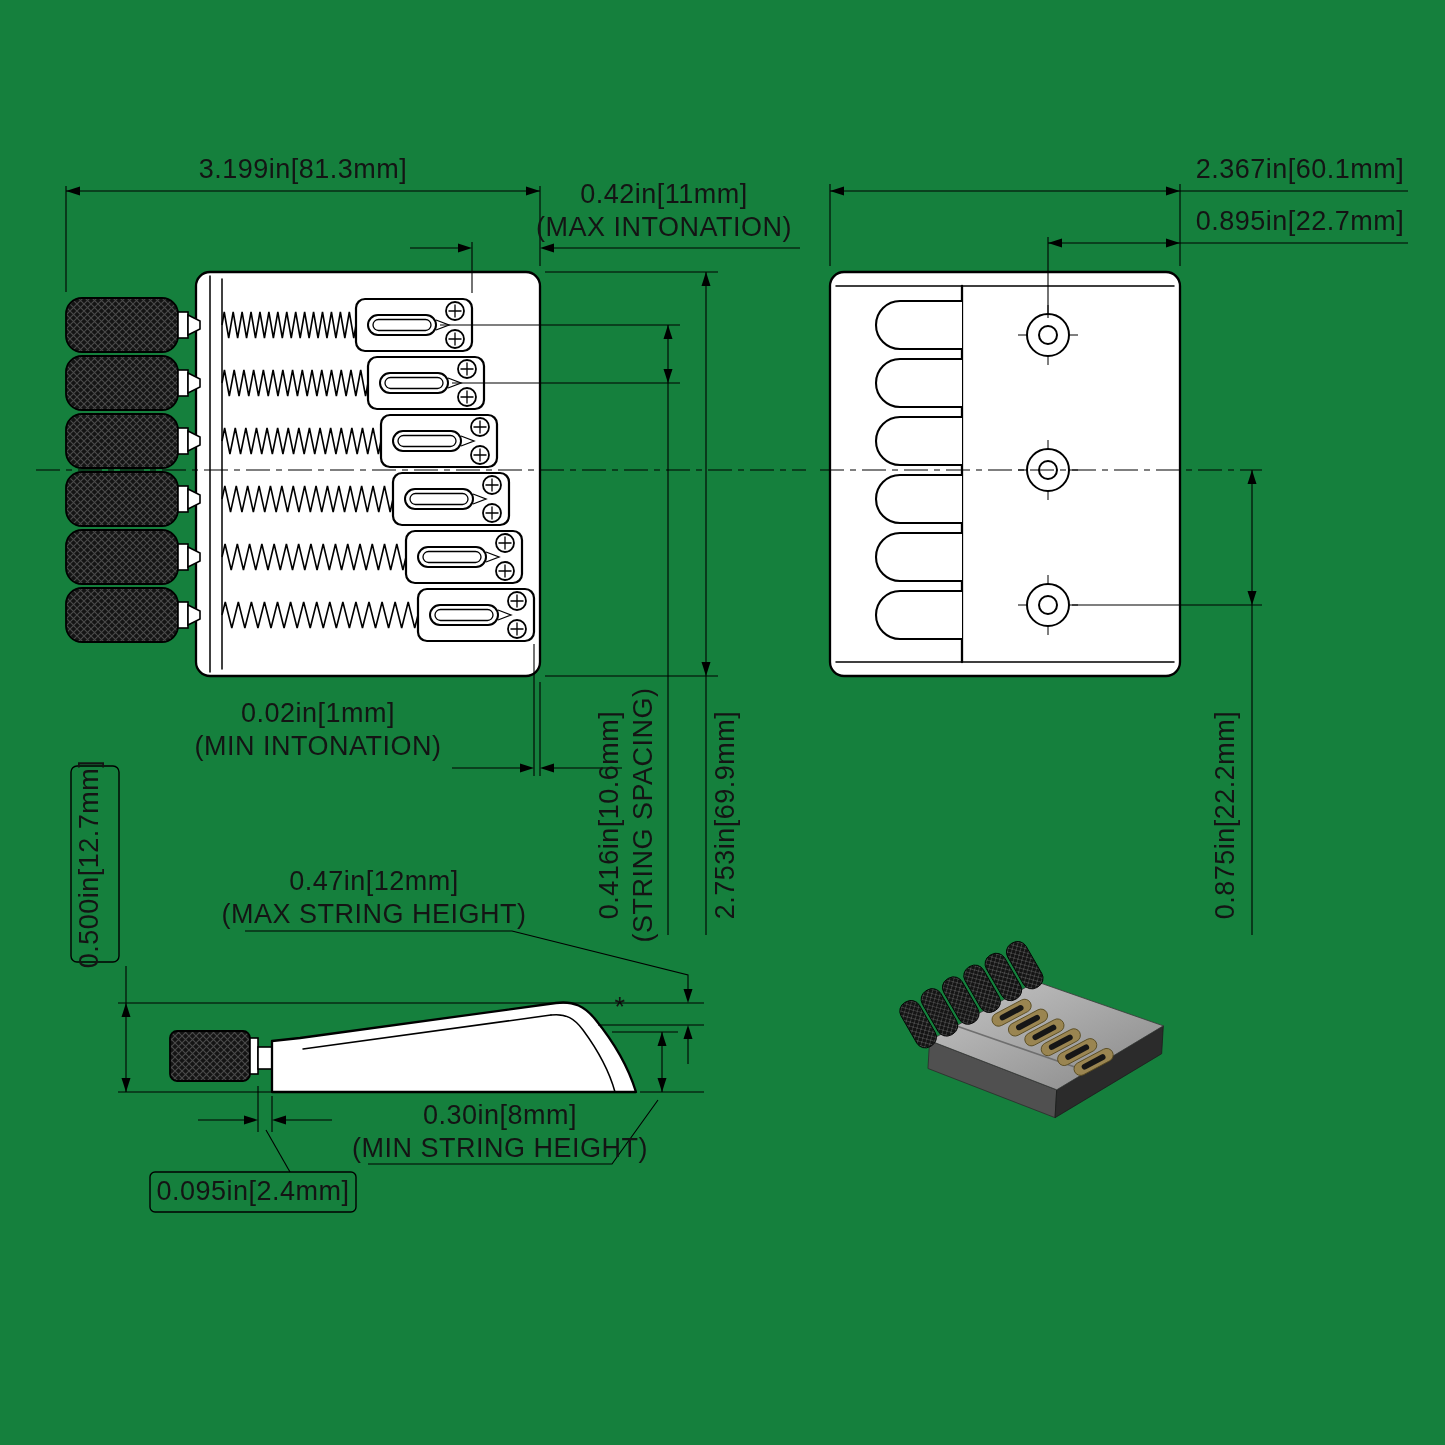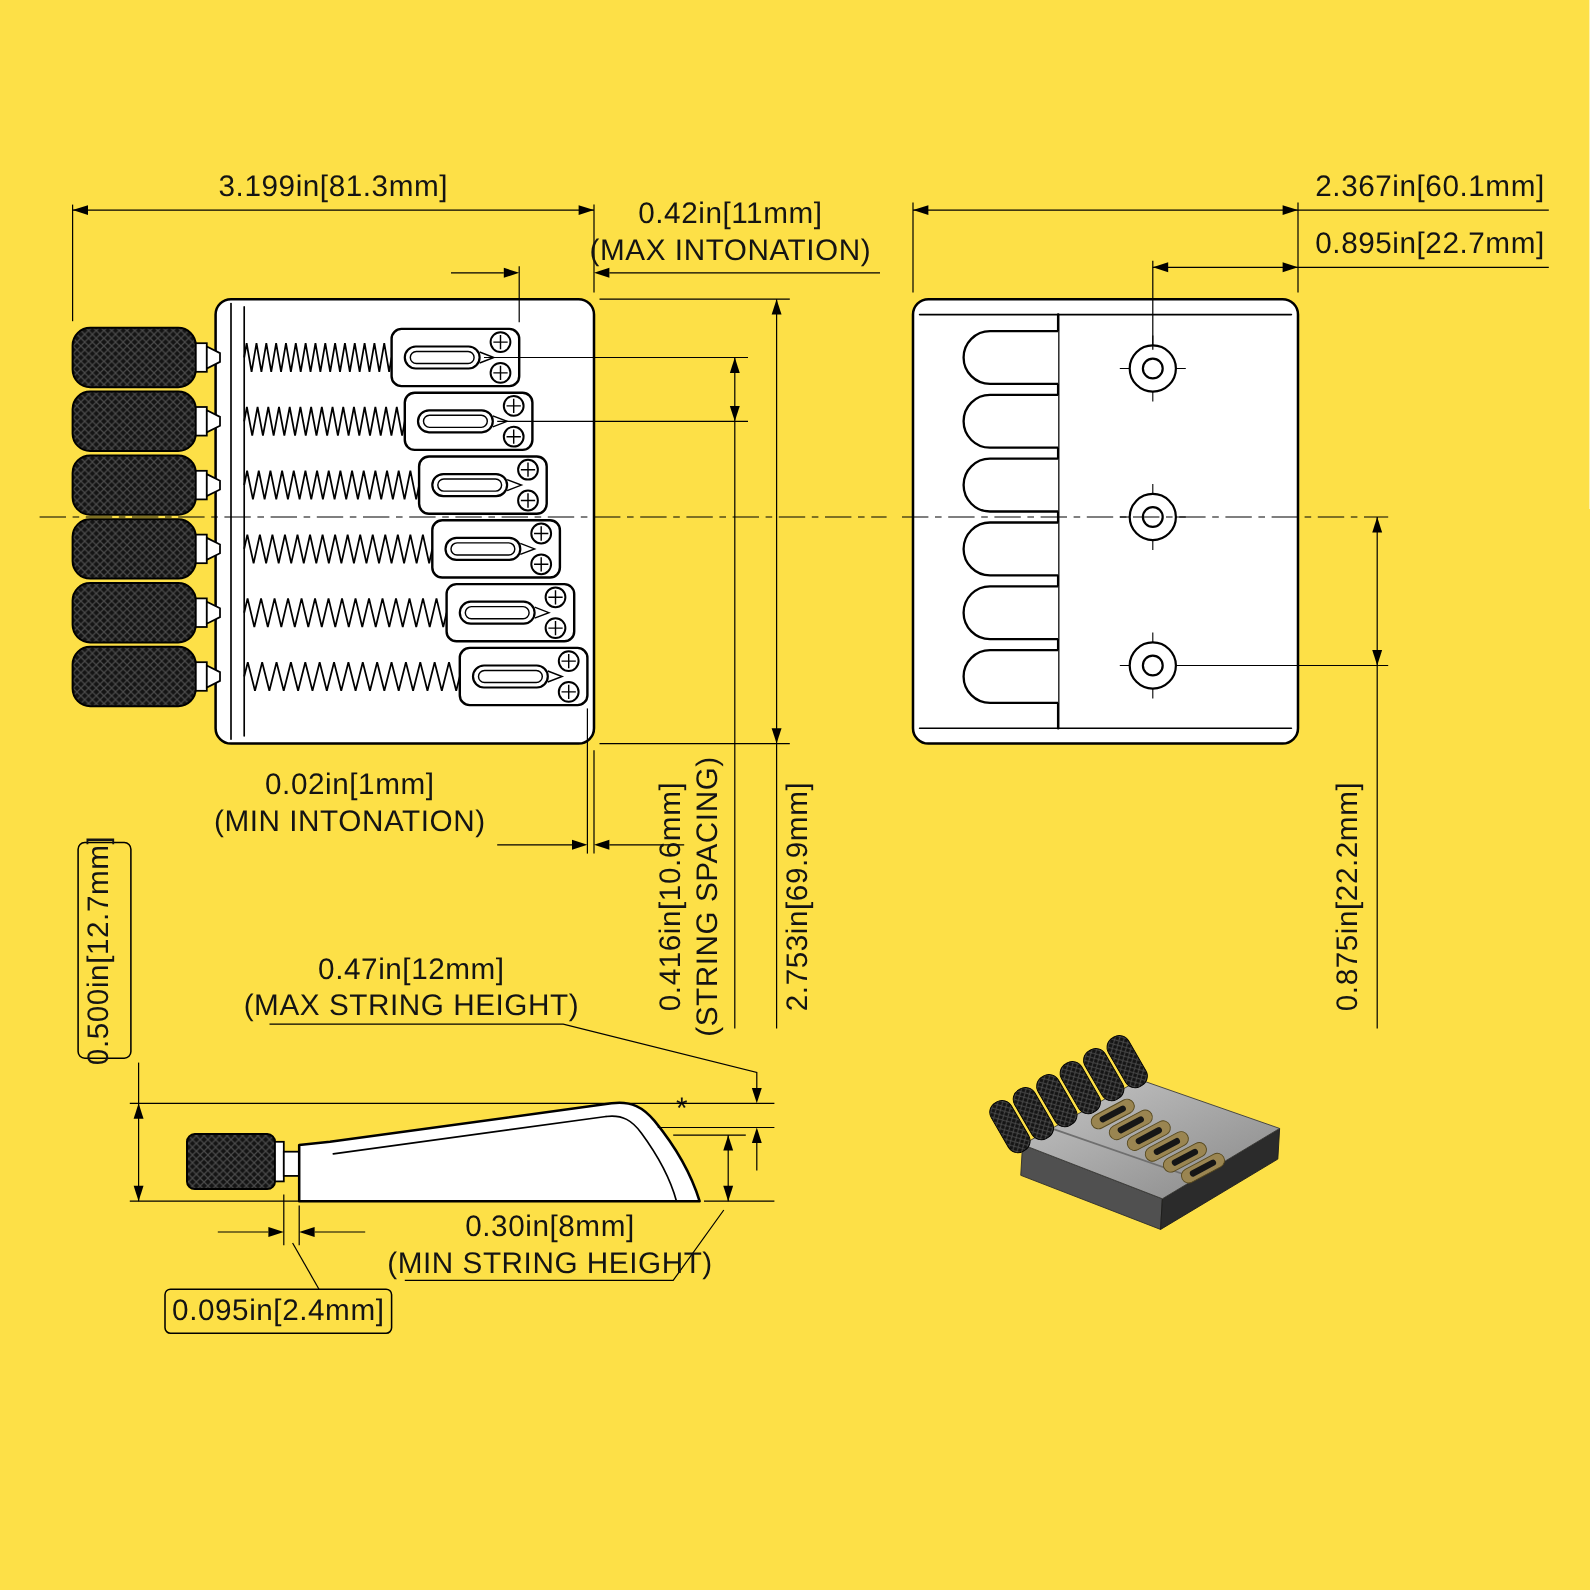--- a/index.html
+++ b/index.html
@@ -1,16 +1,16 @@
 <!DOCTYPE html>
 <html><head>
 <meta charset="utf-8">
 <style>
   html,body{margin:0;padding:0;background:#fff}
-  .stage{width:1445px;height:1445px;position:relative;background:#fde047}
+  .stage{width:1445px;height:1445px;position:relative;background:#15803d}
   svg{display:block}
   .dim-text{font-family:"Liberation Sans", sans-serif;font-size:27px;fill:#141414;letter-spacing:.5px}
   .ol{stroke:#000;stroke-width:2.3;fill:none;stroke-linejoin:round;stroke-linecap:round}
   .ol-f{stroke:#000;stroke-width:2.3;fill:#fff;stroke-linejoin:round}
   .thin{stroke:#000;stroke-width:1.5;fill:none;stroke-linecap:round}
   .dl{stroke:#000;stroke-width:1.1;fill:none;stroke-linecap:butt}
   .arr{fill:#000;stroke:none}
   .cl{stroke:#000;stroke-width:1.1;fill:none;stroke-dasharray:24 6 6 6}
   .box{stroke:#000;stroke-width:1.4;fill:none}
 </style>

